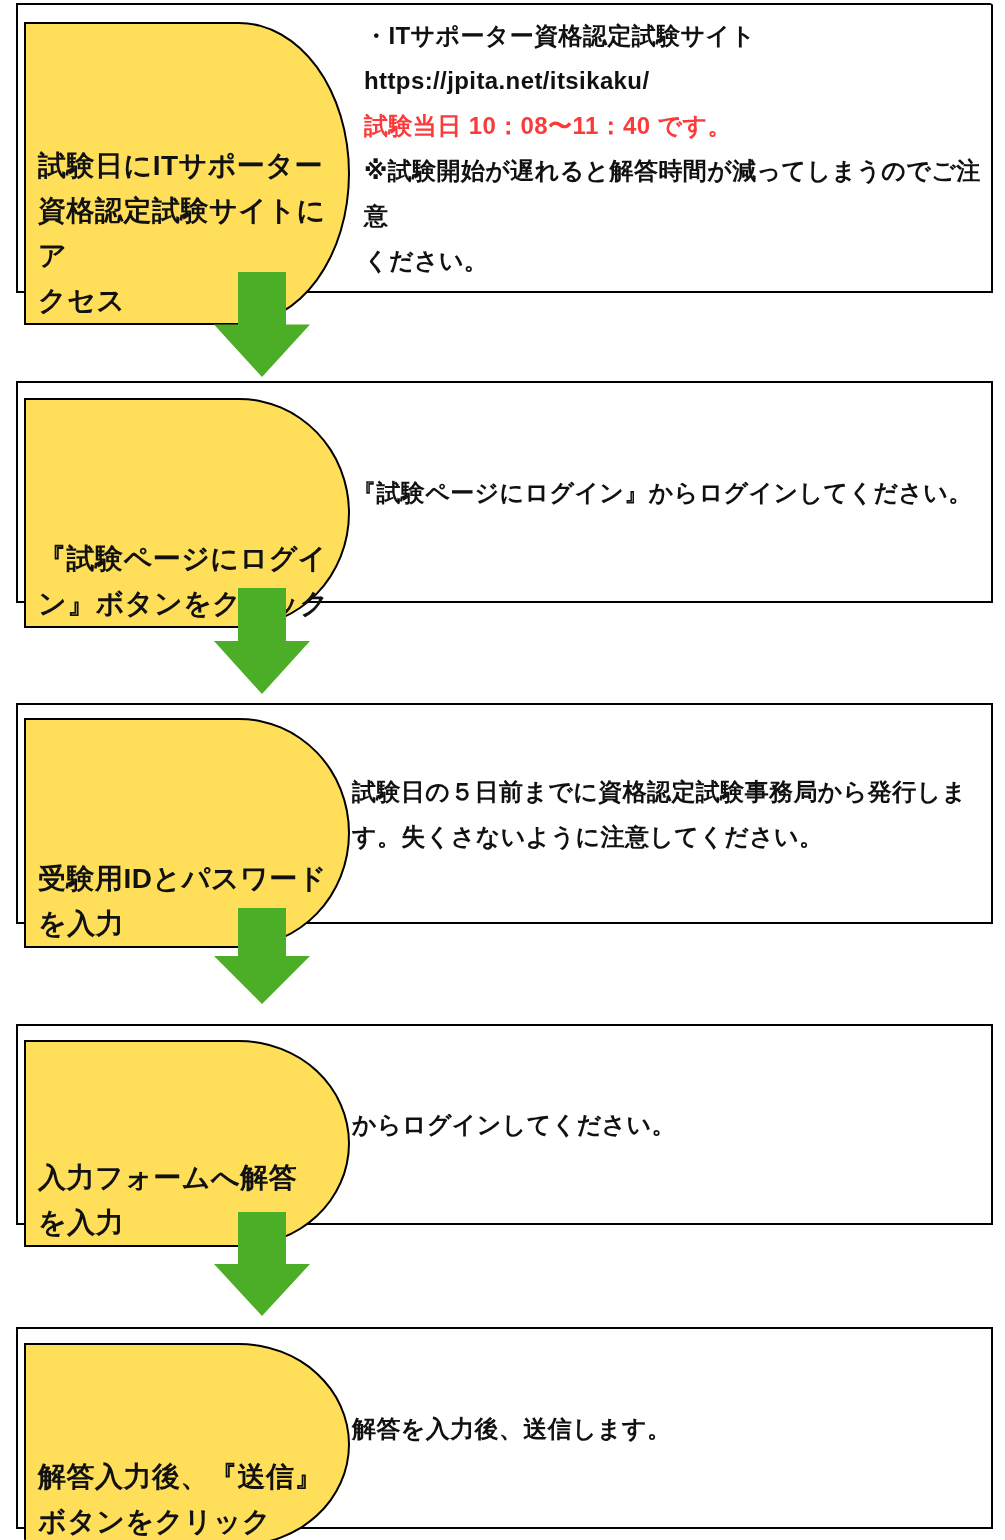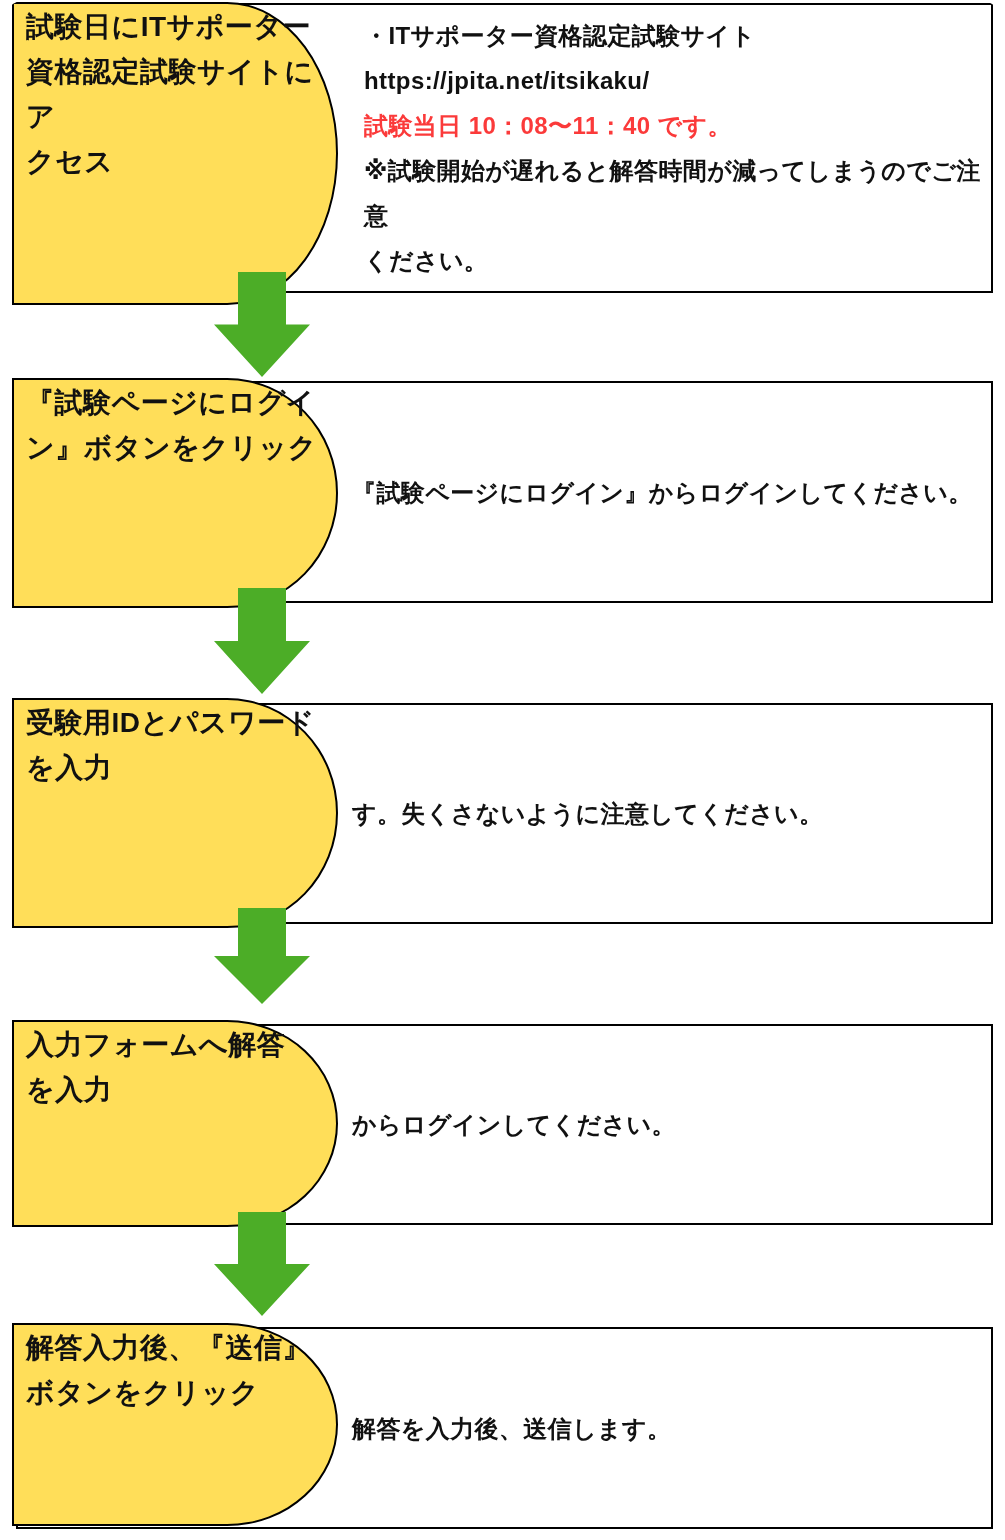--- a/index.html
+++ b/index.html
@@ -18,29 +18,30 @@
     width:977px;
     background:#ffffff;
     border:2.5px solid #000;
     box-sizing:border-box;
     display:flex;
     align-items:center;
     z-index:1;
   }
   .ybox{
     position:absolute;
-    left:12px;
+    left:24px;
     width:326px;
     background:var(--yellow,#ffde59);
     border:2.6px solid #000;
     box-sizing:border-box;
     border-radius:0 34% 34% 0 / 0 50% 50% 0;
     display:flex;
-    align-items:flex-start;
+    align-items:flex-end;
     z-index:2;
+    margin-top:20px;
   }
   .label{
     padding-left:12px;
     font-size:28px;
     font-weight:700;
     line-height:45px;
     letter-spacing:0.5px;
     white-space:pre-line;
     color:#111;
   }
@@ -104,20 +105,21 @@
     <div class="ybox">
       <div class="label">『試験ページにログイ
 ン』ボタンをクリック</div>
     </div>
   </section>
   <div class="arrow a2"></div>
 
   <section class="step s3">
     <div class="wbox">
       <div class="desc">
+          <div>試験日の５日前までに資格認定試験事務局から発行しま</div>
           <div>す。失くさないように注意してください。</div>
         </div>
     </div>
     <div class="ybox">
       <div class="label">受験用IDとパスワード
 を入力</div>
     </div>
   </section>
   <div class="arrow a3"></div>
 

